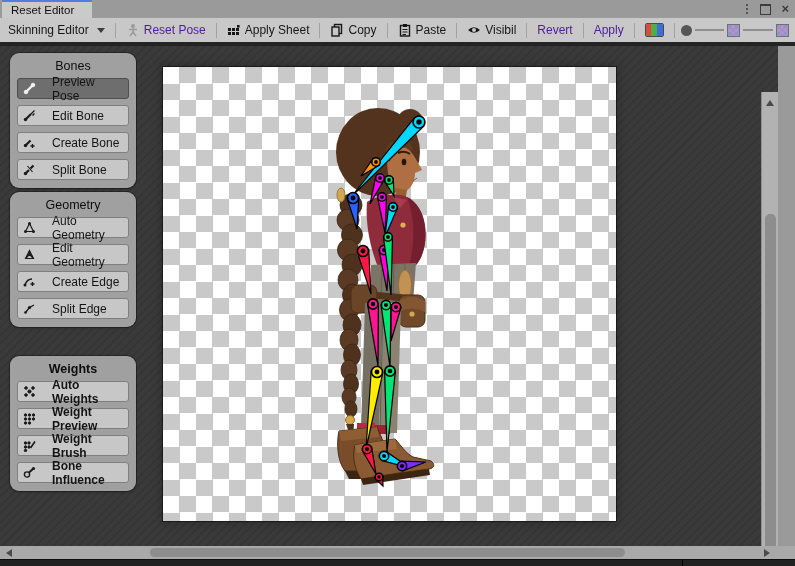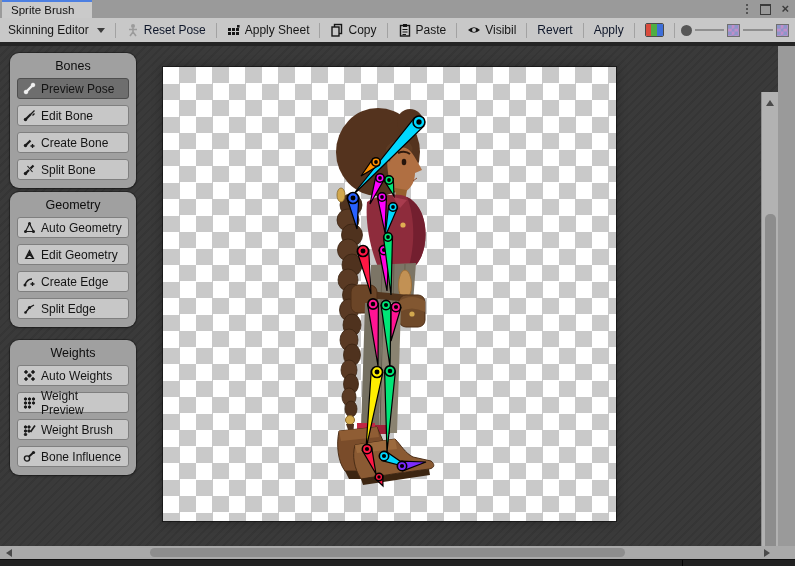--- a/index.html
+++ b/index.html
@@ -13,21 +13,21 @@
        font-size:11.5px;color:#101010;}
   .win-controls{position:absolute;right:6px;top:0;height:18px;display:flex;align-items:center;gap:10px;}
   .kebab{display:flex;flex-direction:column;gap:2px;padding:2px;}
   .kebab i{width:2px;height:2px;border-radius:50%;background:#3c3c3c;display:block;}
   .maxbox{width:9px;height:8px;border:1px solid #3c3c3c;border-top:2px solid #3c3c3c;box-sizing:content-box;}
   .closex{font-size:13px;line-height:18px;color:#3c3c3c;font-weight:bold;}
   
   .toolbar{position:absolute;top:18px;left:0;right:0;height:24px;background:#c8c8c8;
            display:flex;align-items:center;font-size:12px;color:#161616;padding:0 4px;box-sizing:border-box;}
   .tb-item{display:flex;align-items:center;gap:4px;white-space:nowrap;padding:0 4px;cursor:default;}
-  .tb-item.disabled{color:#0f172a;}
+  .tb-item.disabled{color:#4c1d95;}
   .tb-sep{width:1px;height:15px;background:#a2a2a2;margin:0 6px;flex:0 0 auto;}
   .dd-arrow{width:0;height:0;border-left:4px solid transparent;border-right:4px solid transparent;
             border-top:5px solid #3c3c3c;margin-left:4px;}
   .ticon{display:inline-flex;width:14px;height:14px;flex:0 0 auto;}
   .swatch{width:17px;height:12px;border:1px solid #4a4a4a;border-radius:2px;overflow:hidden;display:flex;}
   .swatch i{flex:1;display:block;}
   .slider-zone{display:flex;align-items:center;margin-left:auto;width:138px;padding-right:2px;}
   .knob{width:11px;height:11px;border-radius:50%;background:#565656;flex:0 0 auto;}
   .track{flex:1;height:2px;background:#8f8f8f;margin:0 3px;}
   .checker-icon{width:13px;height:13px;border:1px solid #6f6f6f;box-sizing:border-box;flex:0 0 auto;
@@ -38,21 +38,21 @@
      background:#3a3a3a repeating-linear-gradient(135deg,rgba(0,0,0,.08) 0 2px,transparent 2px 6px);}
   .canvas{position:absolute;left:163px;top:21px;width:453px;height:454px;
      background:#fff conic-gradient(#c9c9c9 0 25%,#ffffff 0 50%,#c9c9c9 0 75%,#ffffff 0) 0 0/33px 33px;
      box-shadow:0 0 0 1px rgba(0,0,0,.45),0 0 10px rgba(0,0,0,.35);}
   .overlay-svg{position:absolute;top:0;left:0;pointer-events:none;}
   
   .panel{position:absolute;left:10px;width:126px;background:#a0a0a0;border-radius:9px;
      box-shadow:0 0 0 1px rgba(0,0,0,.28),0 1px 3px rgba(0,0,0,.3);padding-bottom:2px;box-sizing:border-box;}
   .panel-header{text-align:center;font-size:12.5px;color:#0d0d0d;padding:6px 0 5px;}
   .tool-btn{margin:0 7px 6px;height:19px;background:#c7c7c7;border:1px solid #7f7f7f;border-radius:3px;
-     display:flex;align-items:center;gap:5px;padding:0 5px;font-size:12px;color:#141414;cursor:default;}
+     display:flex;align-items:center;gap:16px;padding:0 5px;font-size:12px;color:#141414;cursor:default;}
   .tool-btn .bicon{display:inline-flex;width:13px;height:13px;flex:0 0 auto;}
   .tool-btn.active{background:#6e6e6e;border-color:#4e4e4e;}
   .tool-btn.active .bicon svg *{stroke:#f0f0f0;}
   .tool-btn.active .bicon svg .f{fill:#f0f0f0;}
   .bicon svg *{stroke:#1a1a1a;}
   .bicon svg .f{fill:#1a1a1a;stroke:none;}
   
   .vscroll{position:absolute;top:46px;right:0;width:17px;height:500px;background:#b2b2b2;border-left:1px solid #8f8f8f;box-sizing:border-box;}
   .vthumb{position:absolute;left:3px;width:11px;border-radius:5px;background:#8d8d8d;}
   .arr{position:absolute;width:0;height:0;}
@@ -64,21 +64,21 @@
   .bottom-strip{position:absolute;top:559px;left:0;width:795px;height:7px;background:#212121;border-top:1px solid #0e0e0e;box-sizing:border-box;}
   .bottom-strip i{position:absolute;left:682px;top:0;width:1px;height:7px;background:#050505;}
 </style>
 </head>
 <body>
 
 <div id="app">
 
   <div class="titlebar">
     <div class="tab">
-      <span>Sprite Brush</span>
+      <span>Reset Editor</span>
     </div>
     <div class="win-controls">
       <span class="kebab">
           <i></i>
           <i></i>
           <i></i>
         </span>
       <span class="maxbox"></span>
       <span class="closex">×</span>
     </div>
@@ -267,21 +267,21 @@
             <svg viewBox="0 0 13 13">
               <path d="M2.5 10.5 L6.5 5.5 M6.5 5.5 L11 3" fill="none" stroke-width="1.4"></path>
               <circle class="f" cx="6.5" cy="5.5" r="1.6"></circle>
               <circle class="f" cx="2.5" cy="10.5" r="1.3"></circle>
             </svg>
           </span>
         <span>Split Edge</span>
       </div>
     </div>
 
-    <div class="panel" style="top:294px;">
+    <div class="panel" style="top:310px;font-weight:bold;">
       <div class="panel-header">Weights</div>
       <div class="tool-btn">
         <span class="bicon">
             <svg viewBox="0 0 13 13">
               <g class="f">
                 <circle cx="3" cy="3" r="1.3"></circle>
                 <circle cx="10" cy="3" r="1.3"></circle>
                 <circle cx="3" cy="10" r="1.3"></circle>
                 <circle cx="10" cy="10" r="1.3"></circle>
                 <circle cx="6.5" cy="6.5" r="1.6"></circle>

